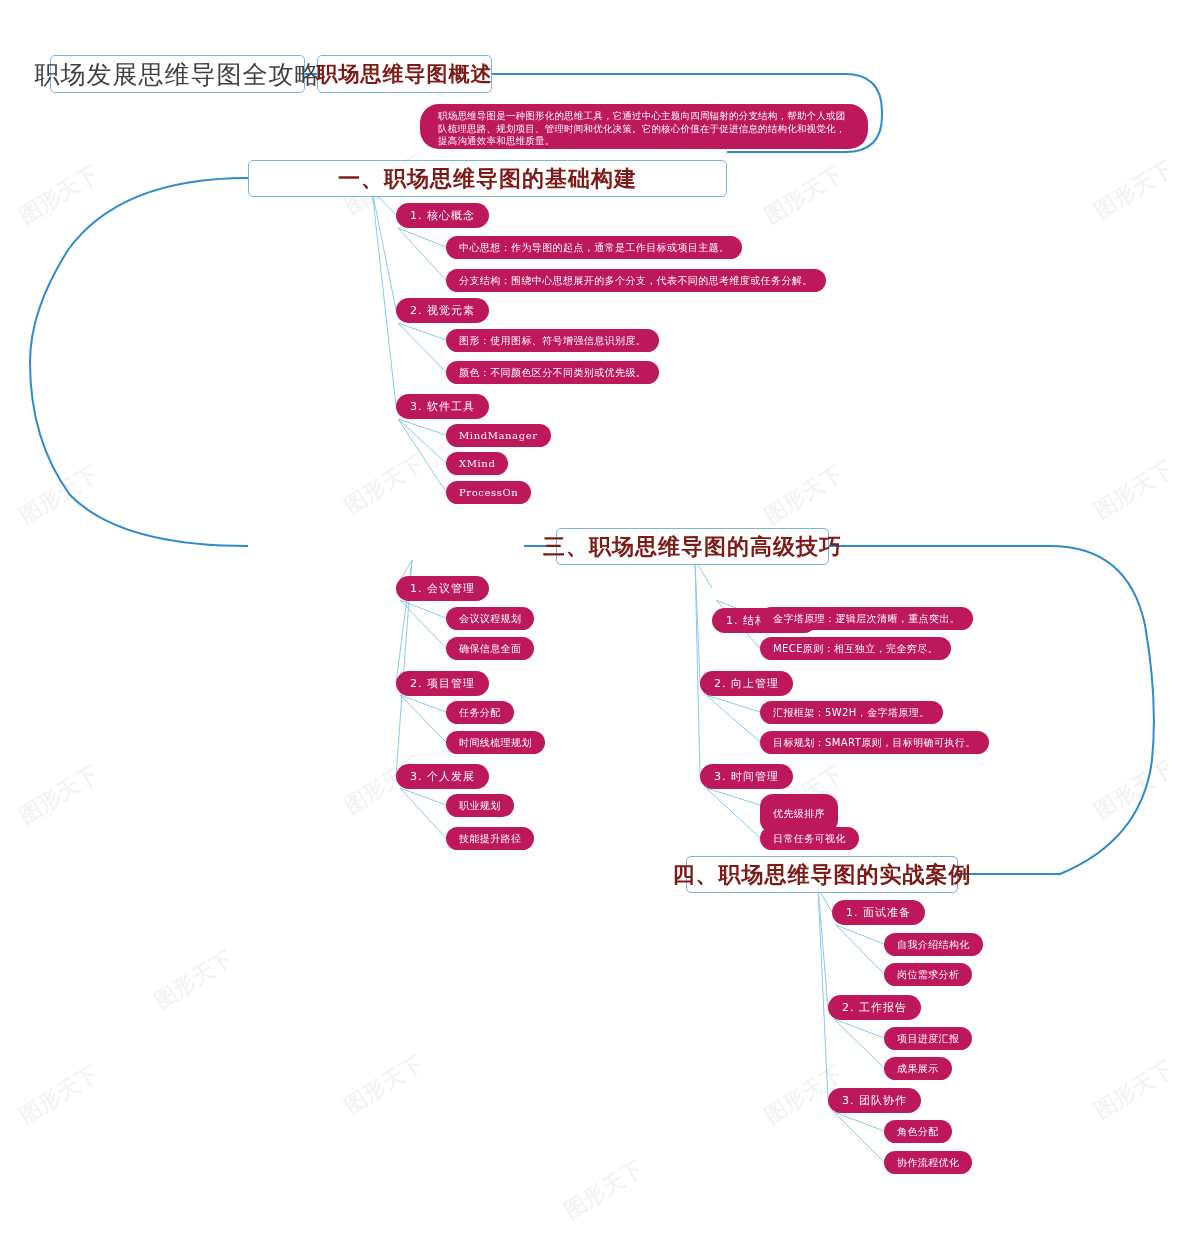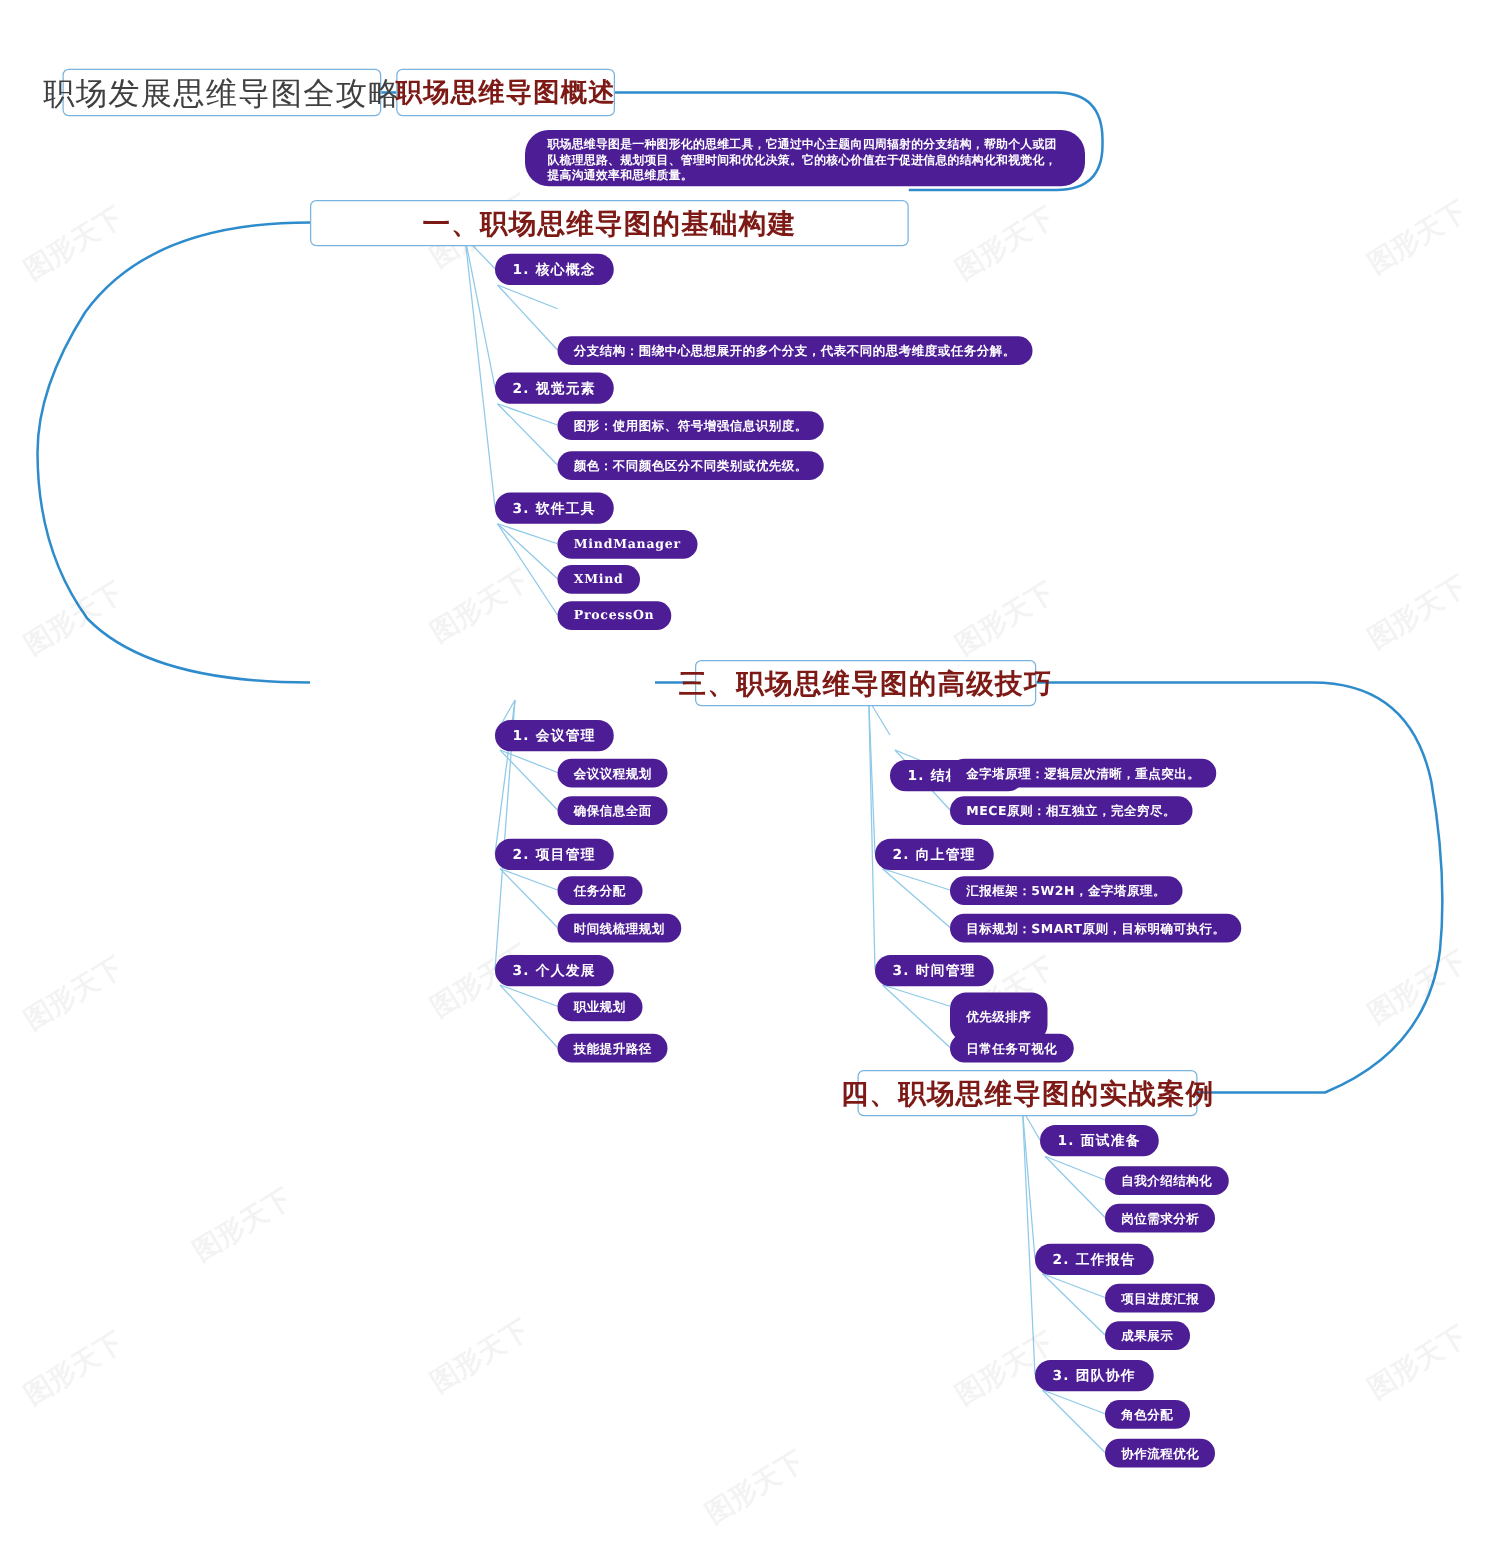--- a/index.html
+++ b/index.html
@@ -27,22 +27,22 @@
     font-size:22px;letter-spacing:1px;padding:0 9px;
   }
   .ovw-box{
     color:#7d1a16;font-weight:bold;
     font-family:"DejaVu Serif","Liberation Serif",serif;
     font-size:21px;letter-spacing:1px;padding:0 9px;
   }
 
   
   .pill{
-    position:absolute;box-sizing:border-box;background:#4c1d95;
-    border-radius:13px;color:#ffffff;font-weight:bold;
+    position:absolute;box-sizing:border-box;background:#be185d;
+    border-radius:13px;color:#ffffff;font-weight:normal;
     display:flex;align-items:center;white-space:nowrap;
     font-family:"DejaVu Sans","Liberation Sans",sans-serif;
   }
   .pill.num{font-size:11px;padding:0 14px;border-radius:14px;letter-spacing:1px;}
   .pill.leaf{font-size:10px;padding:0 13px;border-radius:13px;letter-spacing:.4px;}
   .pill.tool{font-size:10px;padding:0 13px;border-radius:13px;letter-spacing:.6px;
              font-family:"DejaVu Serif","Liberation Serif",serif;}
   .pill.desc{
     font-size:9.5px;line-height:12.5px;border-radius:19px;
     padding:6px 18px;white-space:normal;display:block;
@@ -140,20 +140,21 @@
 
   <div class="box root-box" style="left:50px;top:55px;width:255px;height:38px;">职场发展思维导图全攻略</div>
 
   <div class="box ovw-box" style="left:317px;top:55px;width:175px;height:38px;">职场思维导图概述</div>
 
   <div class="pill desc" style="left:420px;top:104px;width:448px;height:45px;">职场思维导图是一种图形化的思维工具，它通过中心主题向四周辐射的分支结构，帮助个人或团队梳理思路、规划项目、管理时间和优化决策。它的核心价值在于促进信息的结构化和视觉化，提高沟通效率和思维质量。</div>
 
   <div class="box sec-box" style="left:248px;top:160px;width:479px;height:37px;">一、职场思维导图的基础构建</div>
 
   <div class="pill num" style="left:396px;top:203px;height:25px;">1.  核心概念</div>
+  <div class="pill leaf" style="left:446px;top:236px;height:23px;">中心思想：作为导图的起点，通常是工作目标或项目主题。</div>
   <div class="pill leaf" style="left:446px;top:269px;height:23px;">分支结构：围绕中心思想展开的多个分支，代表不同的思考维度或任务分解。</div>
 
   <div class="pill num" style="left:396px;top:298px;height:25px;">2.  视觉元素</div>
   <div class="pill leaf" style="left:446px;top:329px;height:23px;">图形：使用图标、符号增强信息识别度。</div>
   <div class="pill leaf" style="left:446px;top:361px;height:23px;">颜色：不同颜色区分不同类别或优先级。</div>
 
   <div class="pill num" style="left:396px;top:394px;height:25px;">3.  软件工具</div>
   <div class="pill tool" style="left:446px;top:424px;height:23px;">MindManager</div>
   <div class="pill tool" style="left:446px;top:452px;height:23px;">XMind</div>
   <div class="pill tool" style="left:446px;top:481px;height:23px;">ProcessOn</div>

